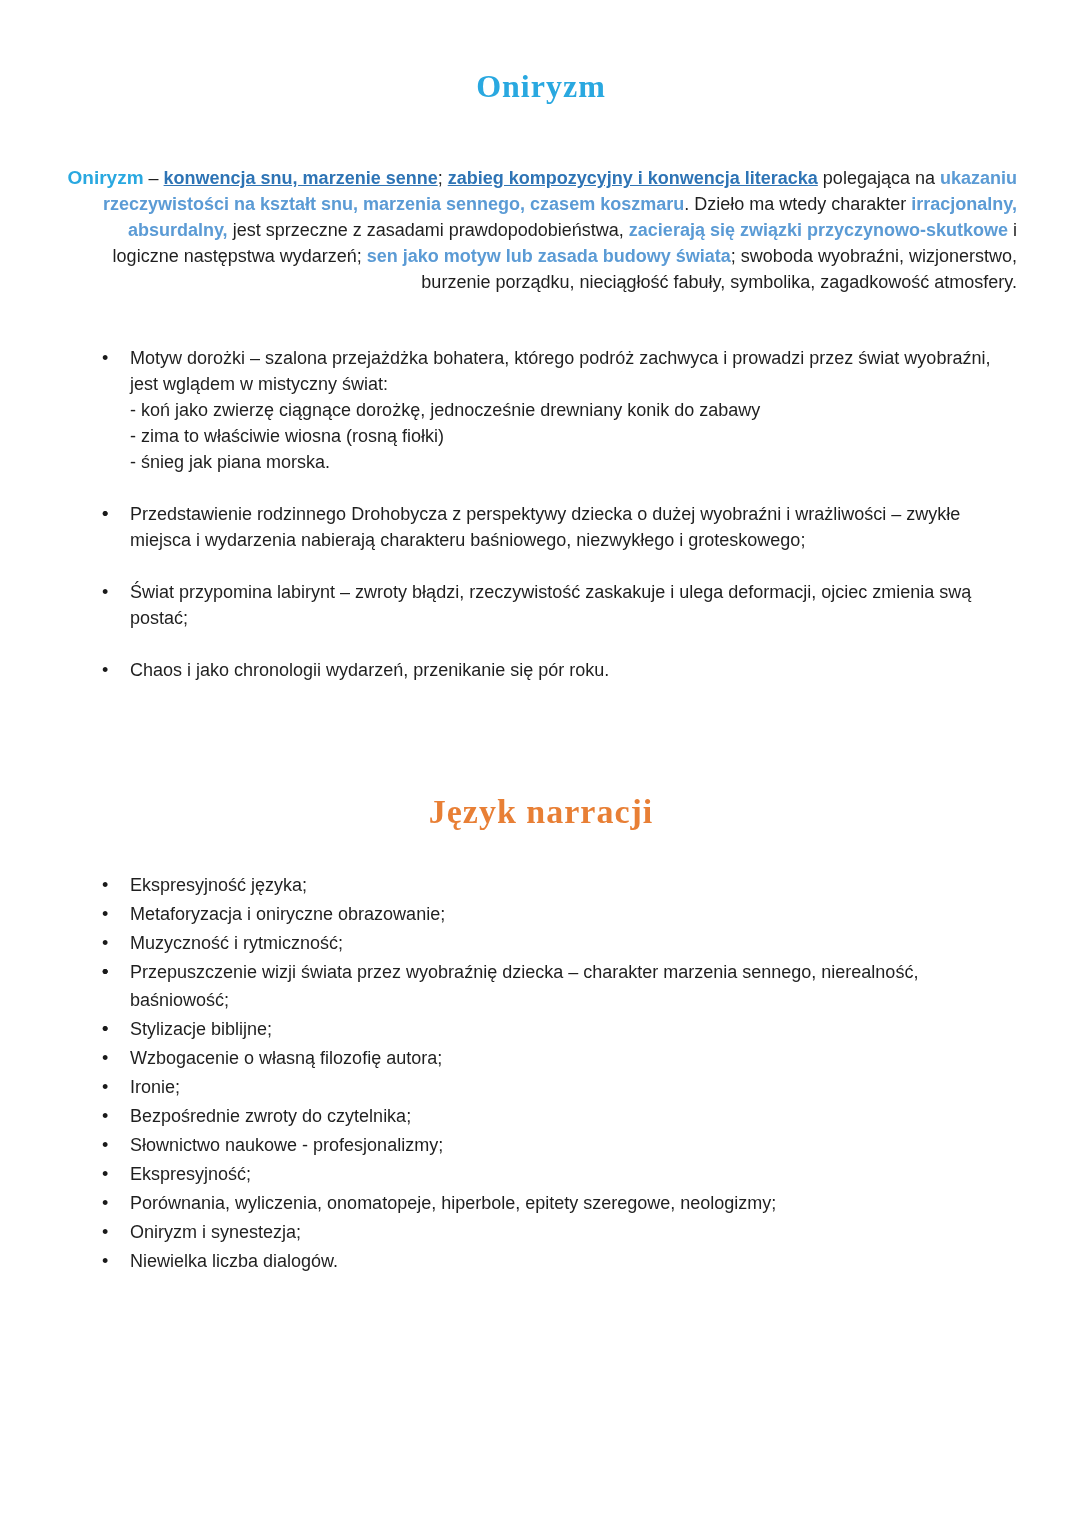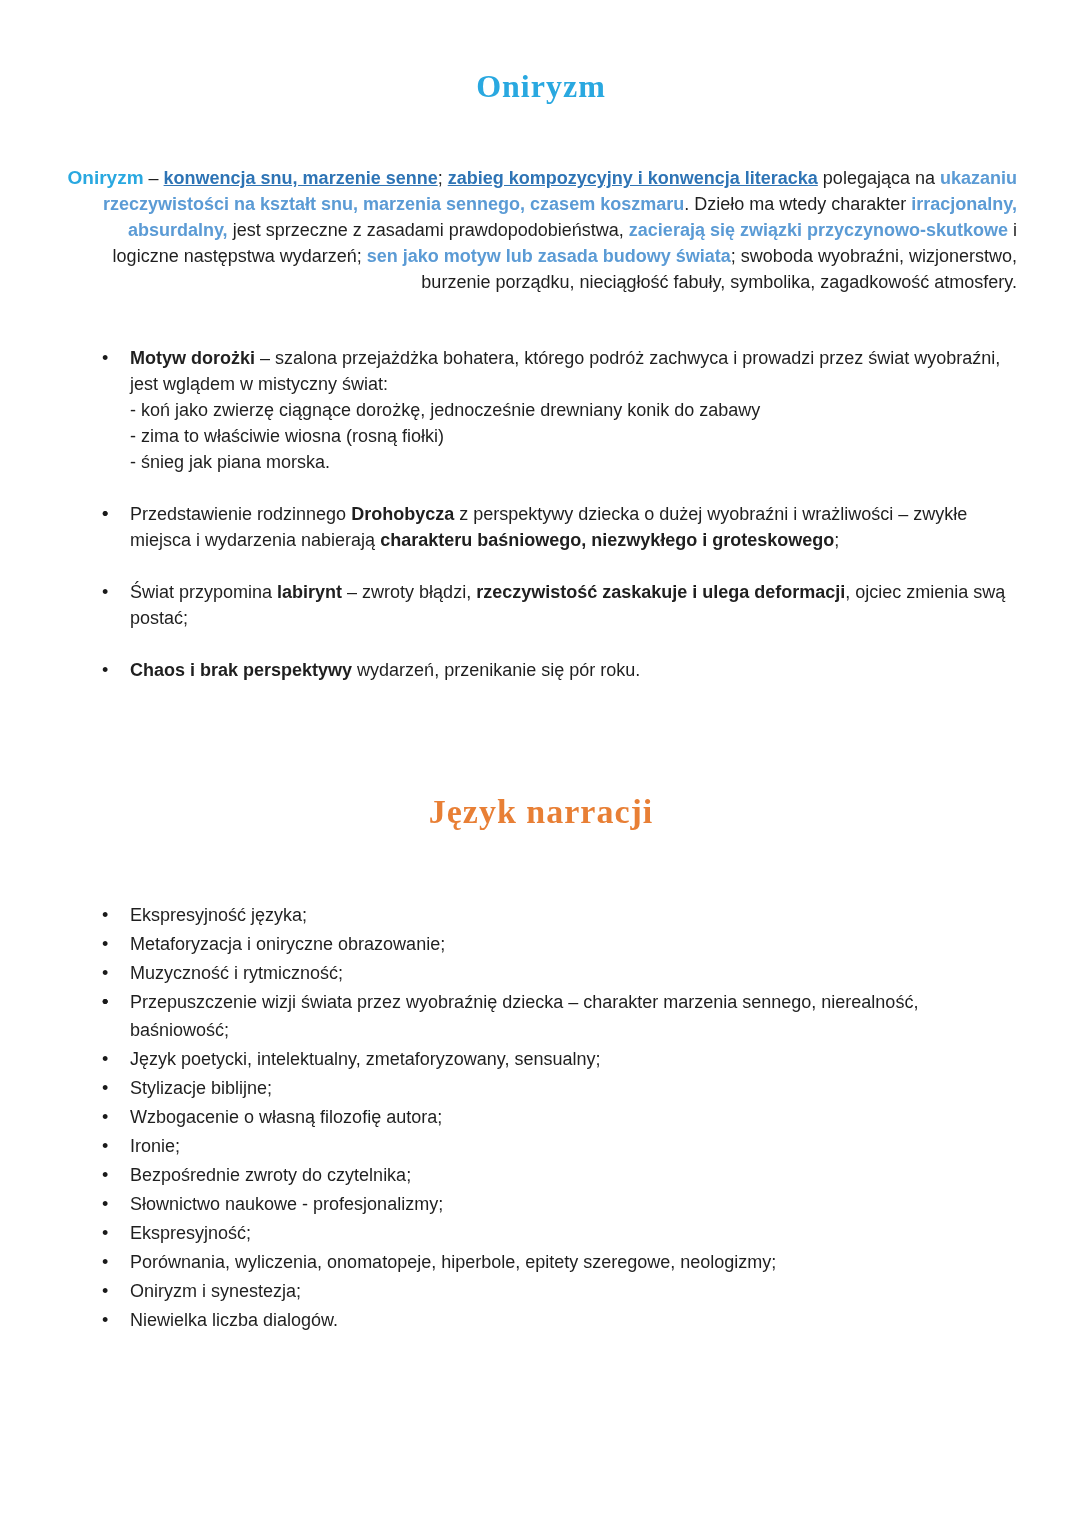--- a/index.html
+++ b/index.html
@@ -23,21 +23,21 @@
   h1.doc-title{
     margin:0 0 60px 0;
     text-align:center;
     font-family:cursive;
     font-weight:700;
     font-size:32px;
     letter-spacing:1px;
     color:var(--cyan);
   }
   h2.doc-subtitle{
-    margin:110px 0 70px 0;
+    margin:110px 0 40px 0;
     text-align:center;
     font-family:cursive;
     font-weight:700;
     font-size:34px;
     letter-spacing:1px;
     color:var(--orange);
   }
   p.intro{
     margin:0 0 50px 0;
     line-height:26px;
@@ -57,21 +57,21 @@
   ul.list1 li:last-child{margin-bottom:0;}
   ul.list2 li{line-height:28px;margin-bottom:1px;padding-right:60px;}
   .bullet{
     position:absolute;
     left:37px;
     top:0;
     color:#1a1a1a;
   }
   .li-text{white-space:pre-wrap;}
   .seg-plain{color:var(--text);}
-  .seg-bold{color:var(--text);font-weight:700;}
+  .seg-bold{color:var(--text);font-weight:400;}
   .seg-cyan{color:var(--cyan);font-weight:700;font-size:19px;}
   .seg-blue{color:var(--blue);font-weight:700;}
   .seg-blue_underline{color:var(--blue-dark);font-weight:700;text-decoration:underline;}
 </style>
 </head>
 <body>
 
 <div class="page">
 
   <h1 class="doc-title">Oniryzm</h1>
@@ -79,33 +79,33 @@
   <p class="intro"><span class="seg-cyan">Oniryzm</span><span class="seg-plain"> – </span><span class="seg-blue_underline">konwencja snu, marzenie senne</span><span class="seg-plain">; </span><span class="seg-blue_underline">zabieg kompozycyjny i konwencja literacka</span><span class="seg-plain"> polegająca na </span><span class="seg-blue">ukazaniu rzeczywistości na kształt snu, marzenia sennego, czasem koszmaru</span><span class="seg-plain">. Dzieło ma wtedy charakter </span><span class="seg-blue">irracjonalny, absurdalny,</span><span class="seg-plain"> jest sprzeczne z zasadami prawdopodobieństwa, </span><span class="seg-blue">zacierają się związki przyczynowo-skutkowe</span><span class="seg-plain"> i logiczne następstwa wydarzeń; </span><span class="seg-blue">sen jako motyw lub zasada budowy świata</span><span class="seg-plain">; swoboda wyobraźni, wizjonerstwo, burzenie porządku, nieciągłość fabuły, symbolika, zagadkowość atmosfery.</span></p>
 
   <ul class="bullet-list list1">
       <li><span class="bullet">•</span><span class="li-text"><span class="seg-bold">Motyw dorożki</span><span class="seg-plain"> – szalona przejażdżka bohatera, którego podróż zachwyca i prowadzi przez świat wyobraźni, jest wglądem w mistyczny świat:
 - koń jako zwierzę ciągnące dorożkę, jednocześnie drewniany konik do zabawy
 - zima to właściwie wiosna (rosną fiołki)
 - śnieg jak piana morska.</span></span></li>
       <li><span class="bullet">•</span></li>
       <li><span class="bullet">•</span><span class="li-text"><span class="seg-plain">Przedstawienie rodzinnego </span><span class="seg-bold">Drohobycza</span><span class="seg-plain"> z perspektywy dziecka o dużej wyobraźni i wrażliwości – zwykłe miejsca i wydarzenia nabierają </span><span class="seg-bold">charakteru baśniowego, niezwykłego i groteskowego</span><span class="seg-plain">;</span></span></li>
       <li><span class="bullet">•</span><span class="li-text"><span class="seg-plain">Świat przypomina </span><span class="seg-bold">labirynt</span><span class="seg-plain"> – zwroty błądzi, </span><span class="seg-bold">rzeczywistość zaskakuje i ulega deformacji</span><span class="seg-plain">, ojciec zmienia swą postać;</span></span></li>
-      <li><span class="bullet">•</span><span class="li-text"><span class="seg-bold">Chaos i brak perspektywy</span><span class="seg-plain"> wydarzeń, przenikanie się pór roku.</span></span></li>
+      <li><span class="bullet">•</span><span class="li-text"><span class="seg-bold">Chaos i jako chronologii</span><span class="seg-plain"> wydarzeń, przenikanie się pór roku.</span></span></li>
     </ul>
 
   <h2 class="doc-subtitle">Język narracji</h2>
 
   <ul class="bullet-list list2">
       <li><span class="bullet">•</span><span class="li-text"><span class="seg-plain">Ekspresyjność języka;</span></span></li>
       <li><span class="bullet">•</span><span class="li-text"><span class="seg-plain">Metaforyzacja i oniryczne obrazowanie;</span></span></li>
       <li><span class="bullet">•</span><span class="li-text"><span class="seg-plain">Muzyczność i rytmiczność;</span></span></li>
       <li><span class="bullet">•</span></li>
       <li><span class="bullet">•</span></li>
       <li><span class="bullet">•</span><span class="li-text"><span class="seg-plain">Przepuszczenie wizji świata przez wyobraźnię dziecka – charakter marzenia sennego, nierealność, baśniowość;</span></span></li>
-      <li><span class="bullet">•</span><span class="li-text"><span class="seg-plain">Język poetycki, intelektualny, zmetaforyzowany, sensualny;</span></span></li>
+      <li><span class="bullet">•</span></li>
       <li><span class="bullet">•</span><span class="li-text"><span class="seg-plain">Stylizacje biblijne;</span></span></li>
       <li><span class="bullet">•</span><span class="li-text"><span class="seg-plain">Wzbogacenie o własną filozofię autora;</span></span></li>
       <li><span class="bullet">•</span><span class="li-text"><span class="seg-plain">Ironie;</span></span></li>
       <li><span class="bullet">•</span><span class="li-text"><span class="seg-plain">Bezpośrednie zwroty do czytelnika;</span></span></li>
       <li><span class="bullet">•</span><span class="li-text"><span class="seg-plain">Słownictwo naukowe - profesjonalizmy;</span></span></li>
       <li><span class="bullet">•</span><span class="li-text"><span class="seg-plain">Ekspresyjność;</span></span></li>
       <li><span class="bullet">•</span><span class="li-text"><span class="seg-plain">Porównania, wyliczenia, onomatopeje, hiperbole, epitety szeregowe, neologizmy;</span></span></li>
       <li><span class="bullet">•</span><span class="li-text"><span class="seg-plain">Oniryzm i synestezja;</span></span></li>
       <li><span class="bullet">•</span><span class="li-text"><span class="seg-plain">Niewielka liczba dialogów.</span></span></li>
     </ul>

